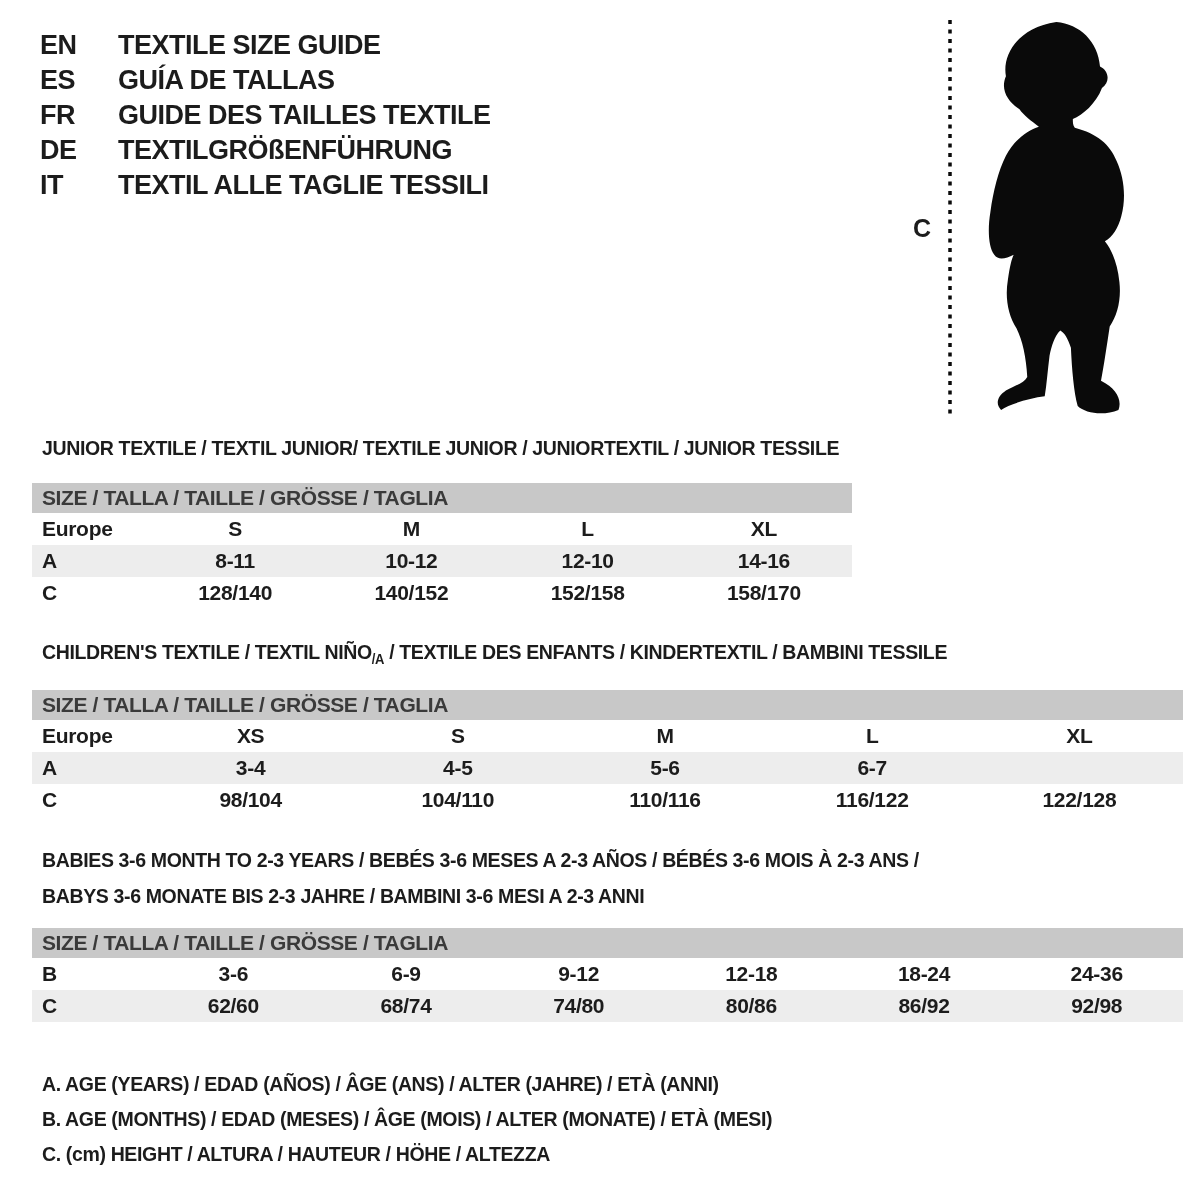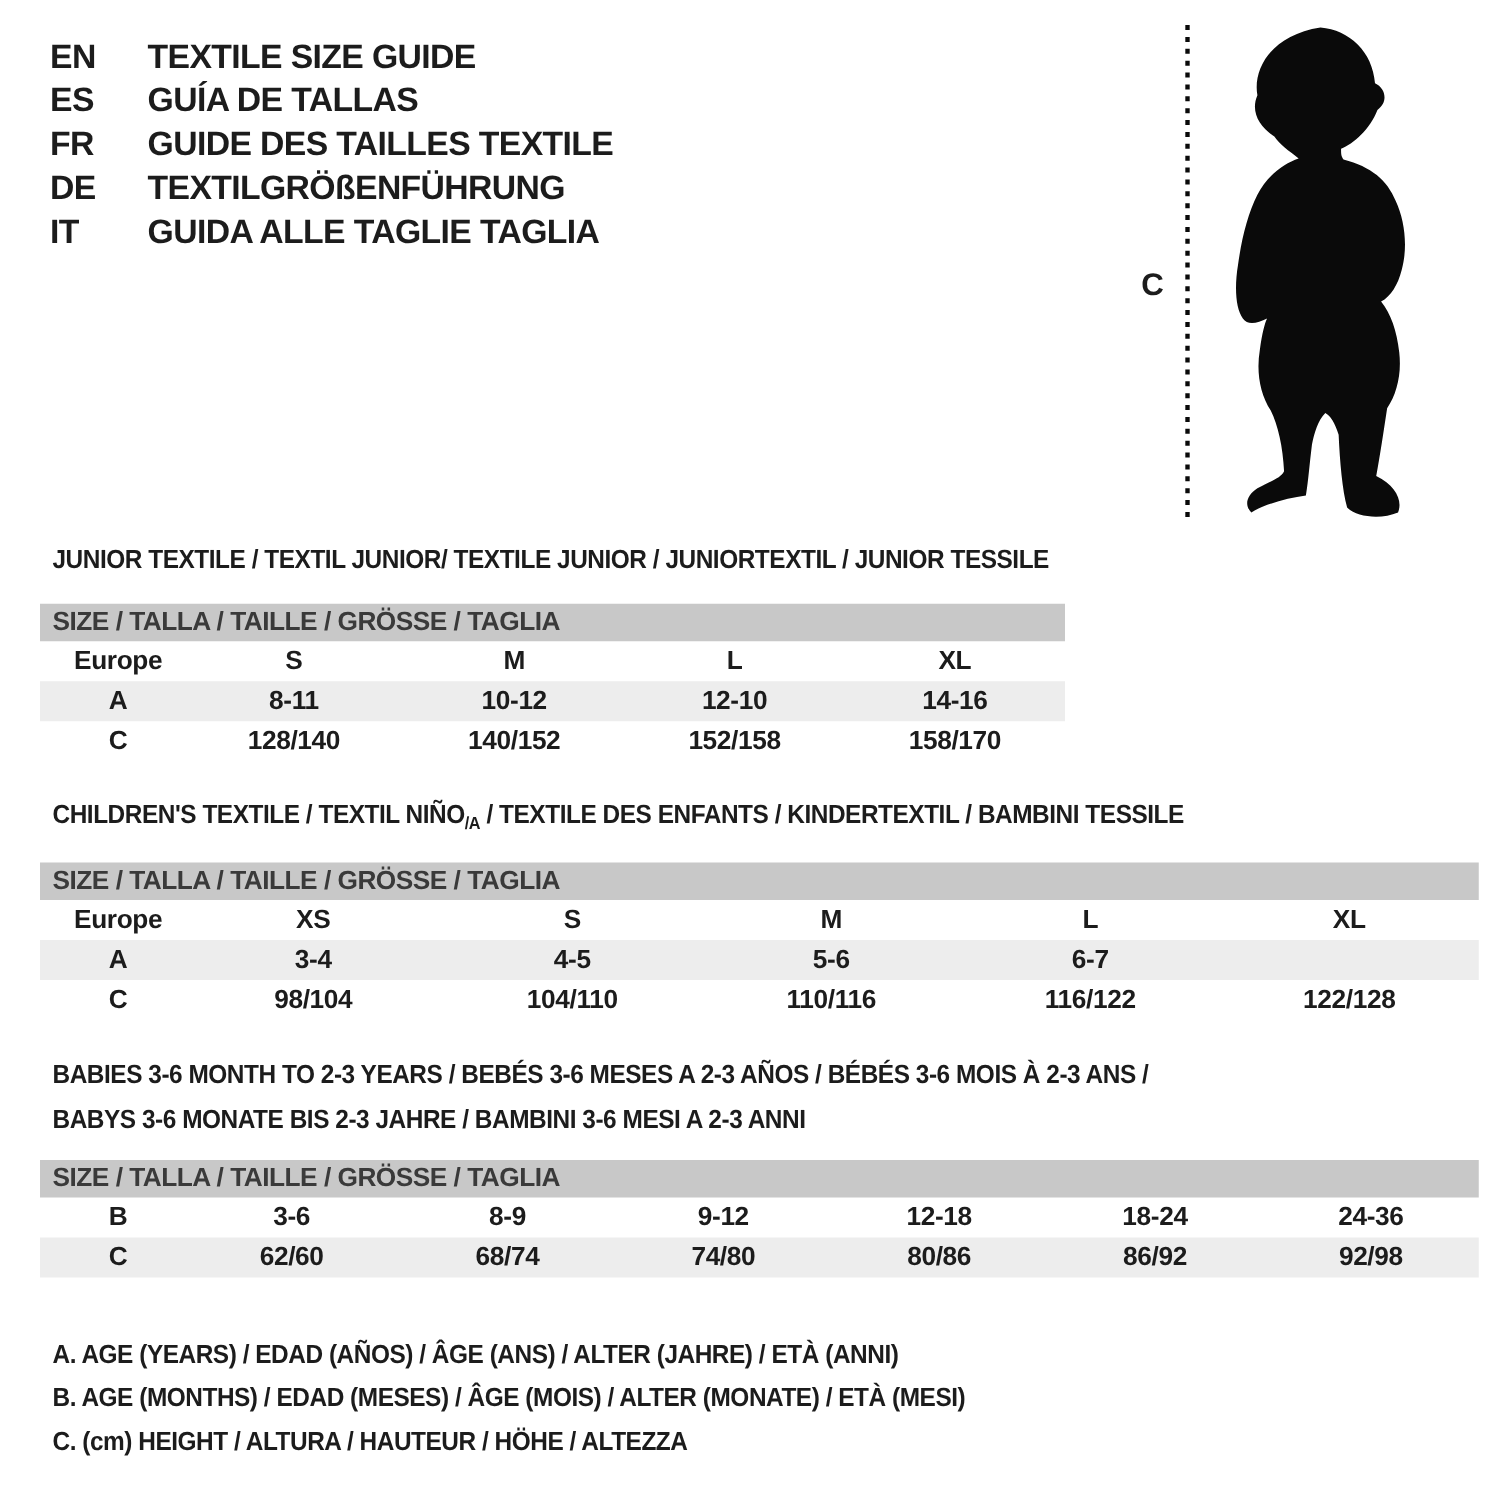--- a/index.html
+++ b/index.html
@@ -45,21 +45,21 @@
   }
   .trow{
     display:grid;height:32px;line-height:32px;
     font-weight:bold;font-size:21px;letter-spacing:-0.3px;
   }
   .trow.shaded{background:#ededed;}
   .cols-4{grid-template-columns:115px repeat(4,1fr);}
   .cols-5{grid-template-columns:115px repeat(5,1fr);}
   .cols-6{grid-template-columns:115px repeat(6,1fr);}
   .cell{text-align:center;}
-  .cell.rowlabel{text-align:center;padding-left:10px;}
+  .cell.rowlabel{text-align:left;padding-left:10px;}
   
   .notes{
     position:absolute;left:42px;top:1066px;
     font-weight:bold;font-size:21px;line-height:35px;
     letter-spacing:-0.4px;white-space:nowrap;
     transform:scaleX(0.93);transform-origin:left top;
   }
 </style>
 </head>
 <body>
@@ -69,21 +69,21 @@
   <div class="lang-list">
     <span>EN</span>
     <span>TEXTILE SIZE GUIDE</span>
     <span>ES</span>
     <span>GUÍA DE TALLAS</span>
     <span>FR</span>
     <span>GUIDE DES TAILLES TEXTILE</span>
     <span>DE</span>
     <span>TEXTILGRÖßENFÜHRUNG</span>
     <span>IT</span>
-    <span>GUIDA ALLE TAGLIE TAGLIA</span>
+    <span>TEXTIL ALLE TAGLIE TESSILI</span>
   </div>
 
   <div class="figure">
     <span class="figure-label">C</span>
     <svg width="262" height="412" viewBox="0 0 262 412">
       <line x1="55" y1="8" x2="55" y2="404" stroke="#0a0a0a" stroke-width="3.5" stroke-dasharray="4 5.5"></line>
       <g transform="translate(76,8) scale(0.97)">
         <path fill="#0a0a0a" d="
           M88,2
           C112,4 131,22 133,48
@@ -179,21 +179,21 @@
 
   <div class="section-title" style="top:842px;">
     <span style="display:block">BABIES 3-6 MONTH TO 2-3 YEARS / BEBÉS 3-6 MESES A 2-3 AÑOS / BÉBÉS 3-6 MOIS À 2-3 ANS /</span>
     <span style="display:block">BABYS 3-6 MONATE BIS 2-3 JAHRE / BAMBINI 3-6 MESI A 2-3 ANNI</span>
   </div>
   <div class="size-table" style="top:928px;width:1151px;">
     <div class="size-bar">SIZE / TALLA / TAILLE / GRÖSSE / TAGLIA</div>
     <div class="trow cols-6">
       <div class="cell rowlabel">B</div>
       <div class="cell">3-6</div>
-      <div class="cell">8-9</div>
+      <div class="cell">6-9</div>
       <div class="cell">9-12</div>
       <div class="cell">12-18</div>
       <div class="cell">18-24</div>
       <div class="cell">24-36</div>
     </div>
     <div class="trow cols-6 shaded">
       <div class="cell rowlabel">C</div>
       <div class="cell">62/60</div>
       <div class="cell">68/74</div>
       <div class="cell">74/80</div>

